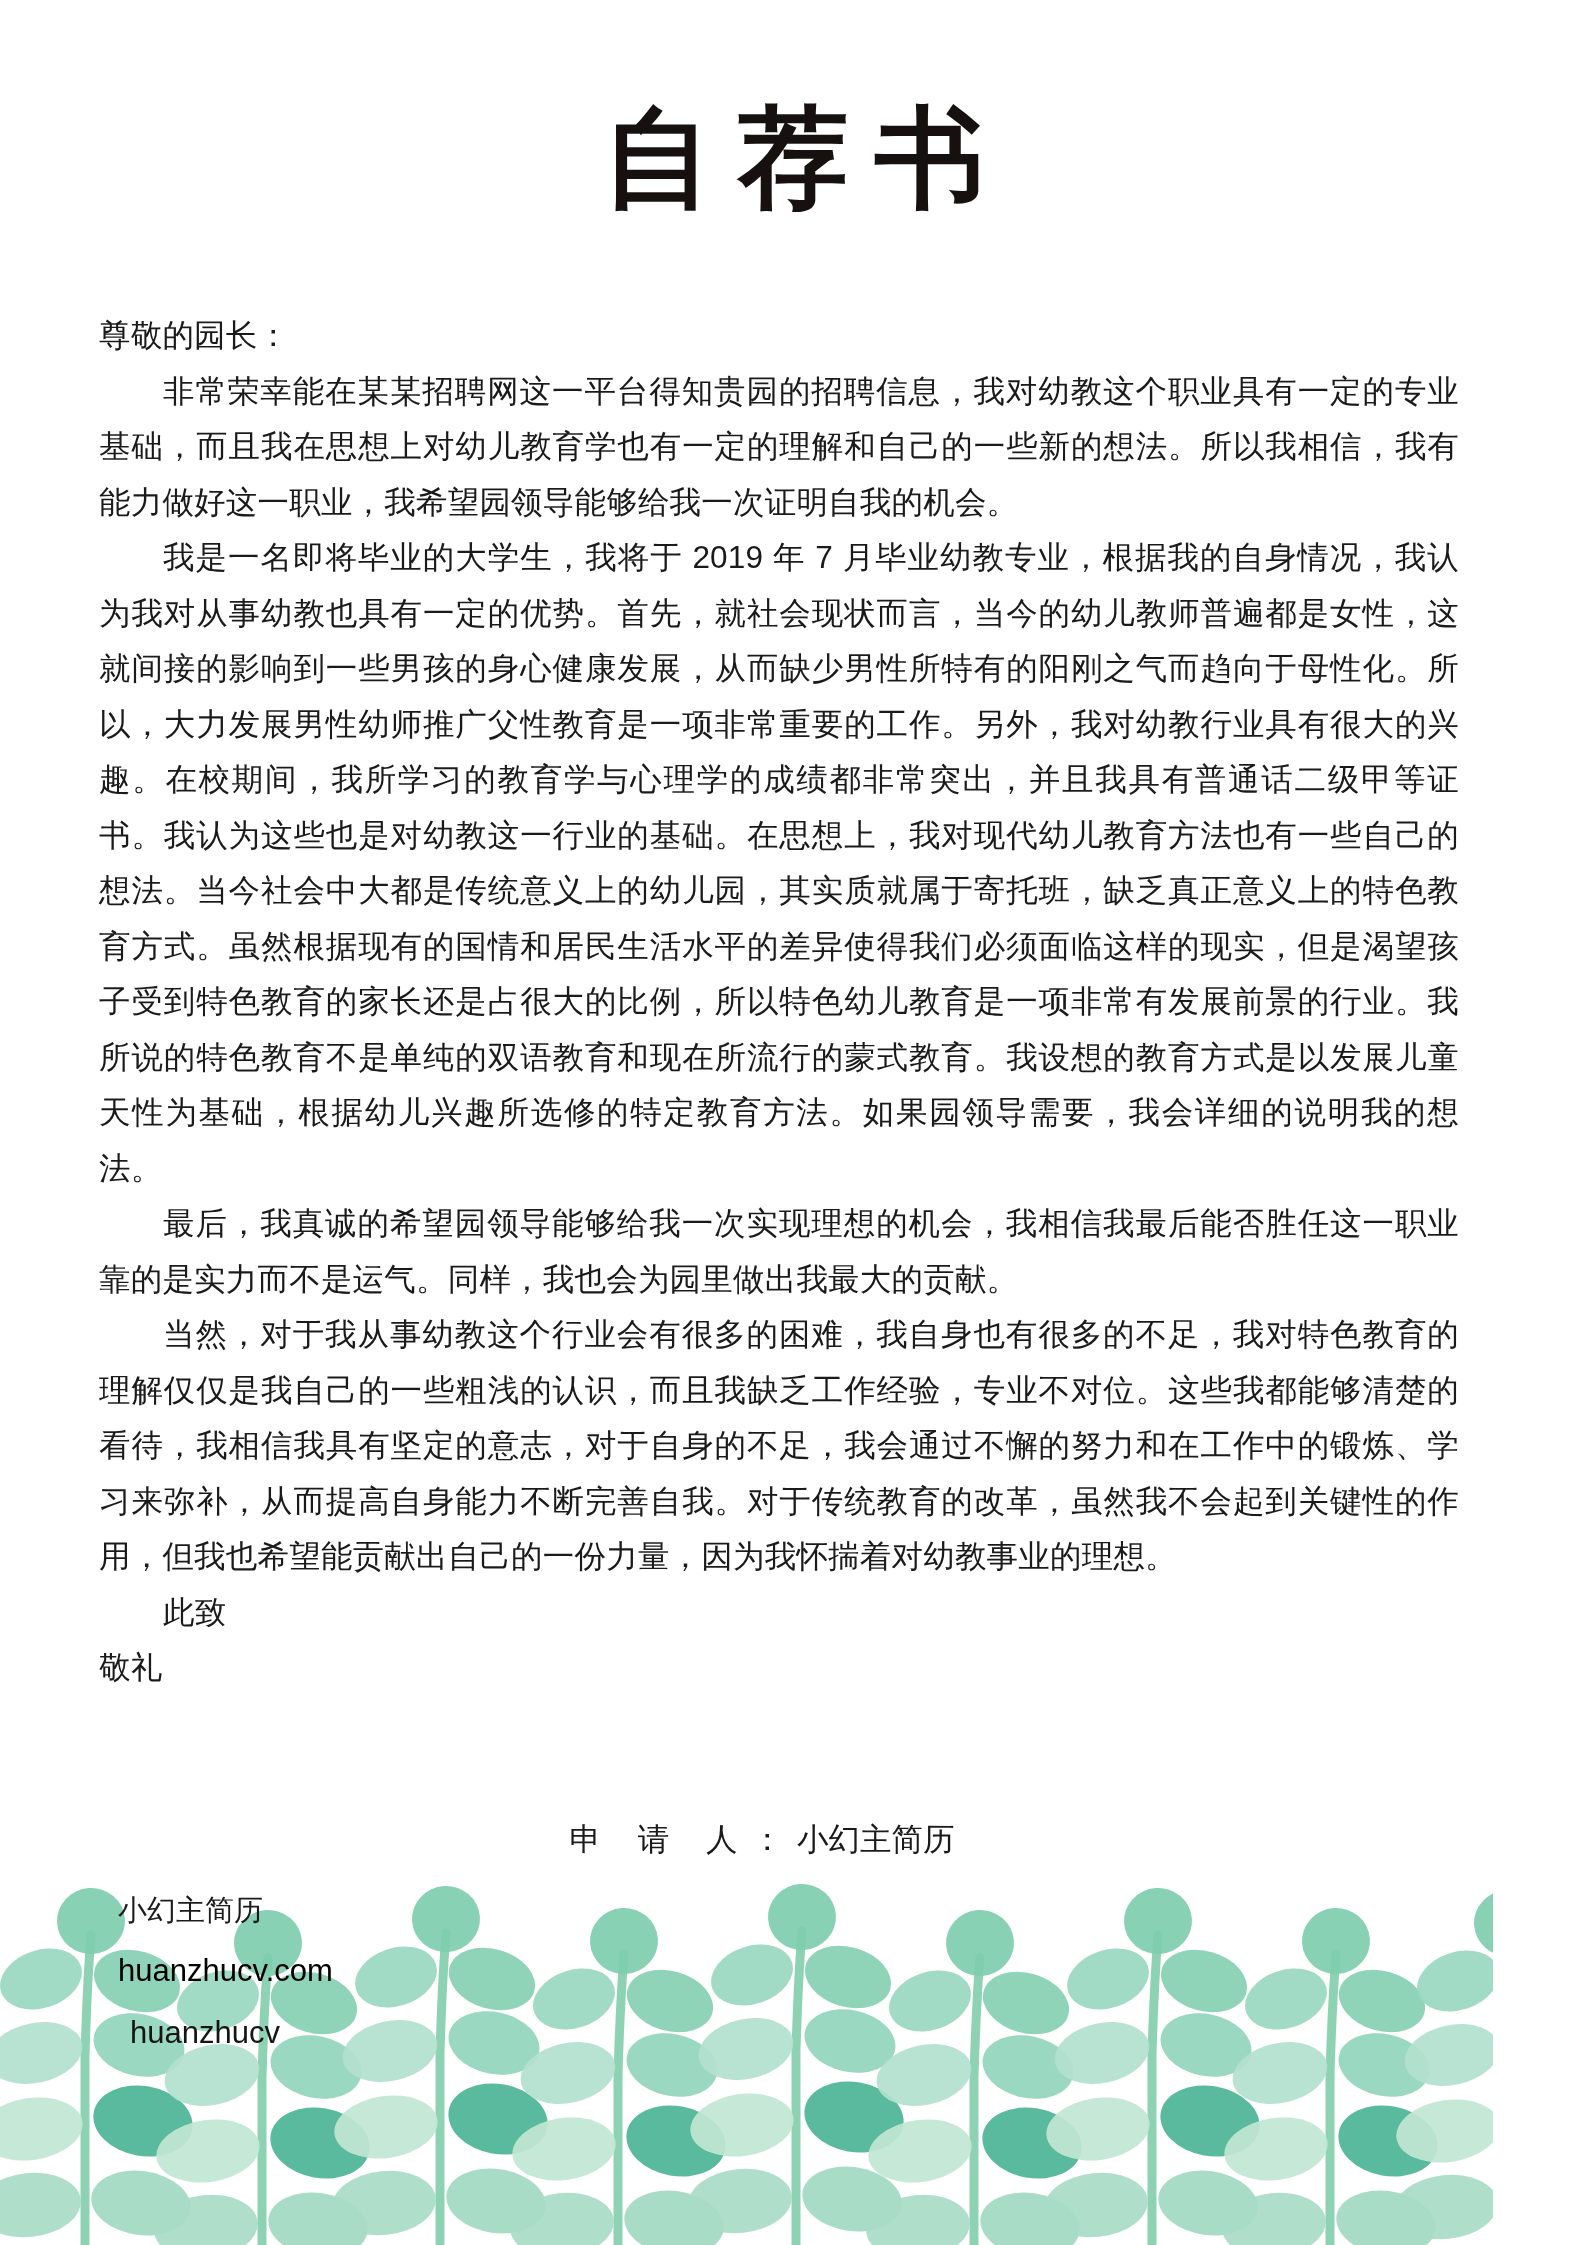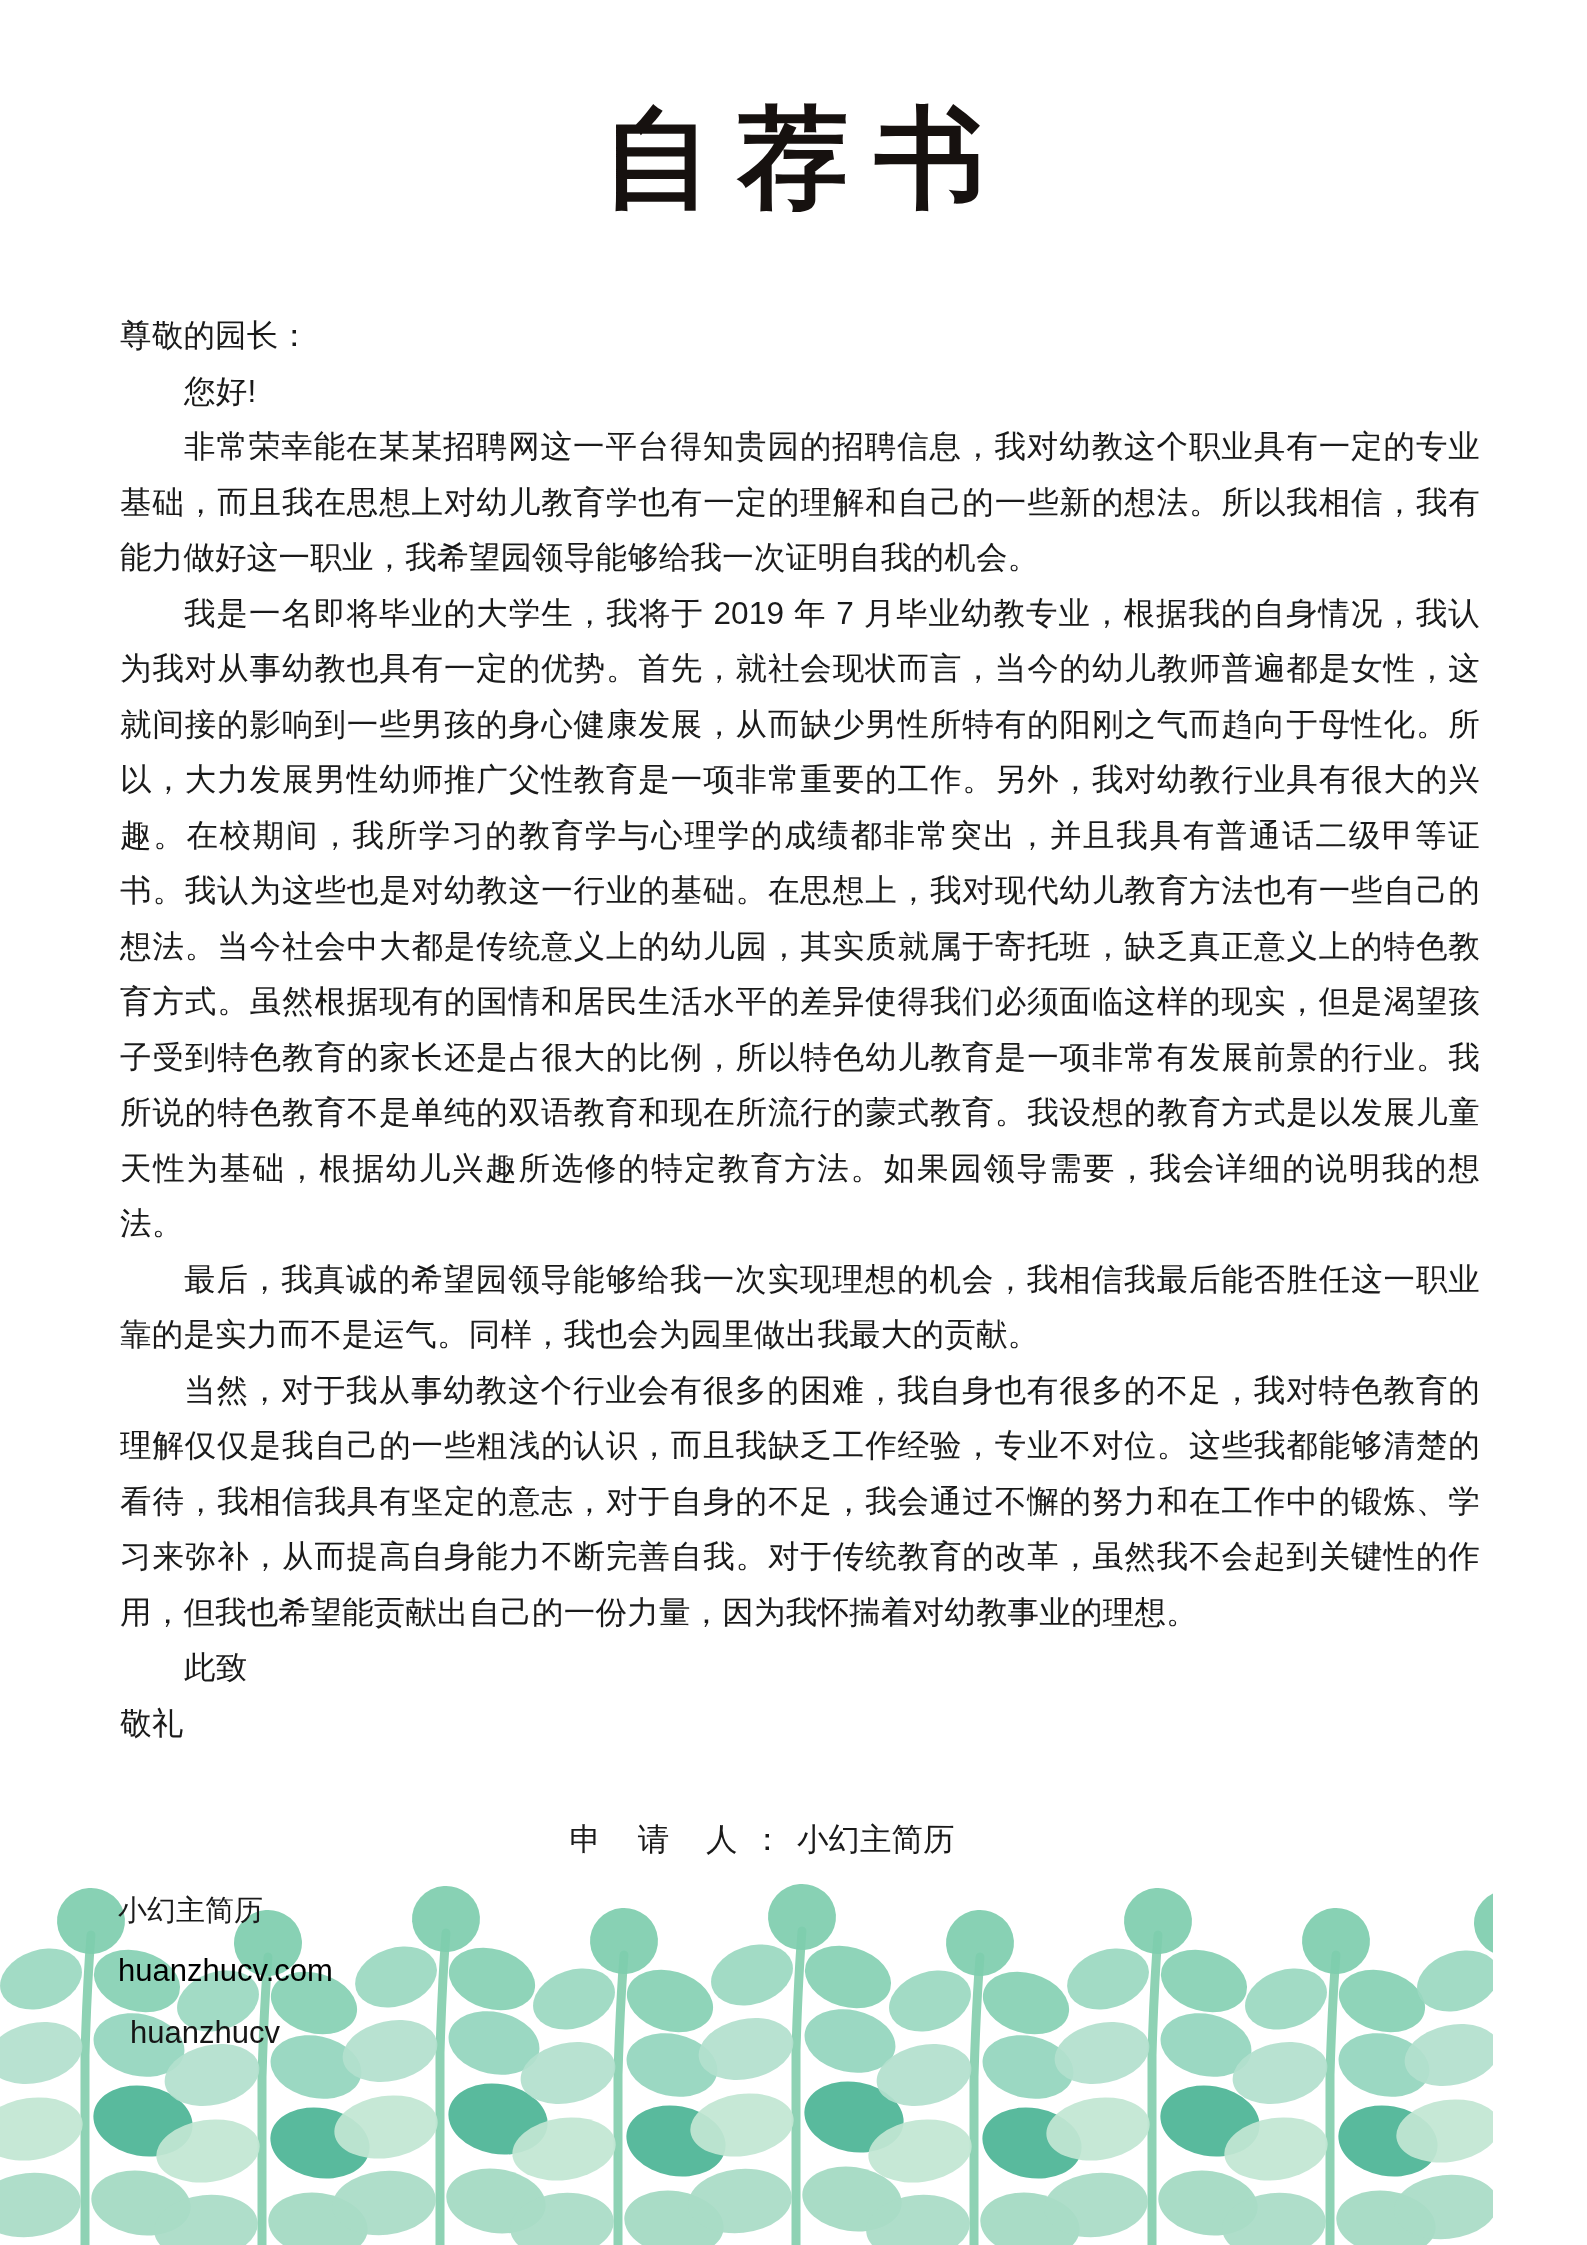--- a/index.html
+++ b/index.html
@@ -32,21 +32,21 @@
     letter-spacing: 26px;
     text-indent: 26px;
     color: #16110f;
     line-height: 1.2;
   }
 
   
   .letter {
     position: absolute;
     top: 308px;
-    left: 120px;
+    left: 99px;
     width: 1360px;
   }
   .line, .para {
     color: #1a1a1a;
     font-size: 31.5px;
     line-height: 55.5px;
     letter-spacing: 0.2px;
     text-align: justify;
     text-justify: inter-ideograph;
     margin: 0;
@@ -109,21 +109,20 @@
 </head>
 <body>
 
 <div class="page">
 
   <div class="doc-title">自荐书</div>
 
   <div class="letter">
     <p class="line salutation">尊敬的园长：</p>
 
-    <p class="line greeting">您好!</p>
 
     <p class="para">非常荣幸能在某某招聘网这一平台得知贵园的招聘信息，我对幼教这个职业具有一定的专业基础，而且我在思想上对幼儿教育学也有一定的理解和自己的一些新的想法。所以我相信，我有能力做好这一职业，我希望园领导能够给我一次证明自我的机会。</p>
 
     <p class="para">我是一名即将毕业的大学生，我将于 2019 年 7 月毕业幼教专业，根据我的自身情况，我认为我对从事幼教也具有一定的优势。首先，就社会现状而言，当今的幼儿教师普遍都是女性，这就间接的影响到一些男孩的身心健康发展，从而缺少男性所特有的阳刚之气而趋向于母性化。所以，大力发展男性幼师推广父性教育是一项非常重要的工作。另外，我对幼教行业具有很大的兴趣。在校期间，我所学习的教育学与心理学的成绩都非常突出，并且我具有普通话二级甲等证书。我认为这些也是对幼教这一行业的基础。在思想上，我对现代幼儿教育方法也有一些自己的想法。当今社会中大都是传统意义上的幼儿园，其实质就属于寄托班，缺乏真正意义上的特色教育方式。虽然根据现有的国情和居民生活水平的差异使得我们必须面临这样的现实，但是渴望孩子受到特色教育的家长还是占很大的比例，所以特色幼儿教育是一项非常有发展前景的行业。我所说的特色教育不是单纯的双语教育和现在所流行的蒙式教育。我设想的教育方式是以发展儿童天性为基础，根据幼儿兴趣所选修的特定教育方法。如果园领导需要，我会详细的说明我的想法。</p>
 
     <p class="para">最后，我真诚的希望园领导能够给我一次实现理想的机会，我相信我最后能否胜任这一职业靠的是实力而不是运气。同样，我也会为园里做出我最大的贡献。</p>
 
     <p class="para">当然，对于我从事幼教这个行业会有很多的困难，我自身也有很多的不足，我对特色教育的理解仅仅是我自己的一些粗浅的认识，而且我缺乏工作经验，专业不对位。这些我都能够清楚的看待，我相信我具有坚定的意志，对于自身的不足，我会通过不懈的努力和在工作中的锻炼、学习来弥补，从而提高自身能力不断完善自我。对于传统教育的改革，虽然我不会起到关键性的作用，但我也希望能贡献出自己的一份力量，因为我怀揣着对幼教事业的理想。</p>
 
     <p class="line closing-1">此致</p>

